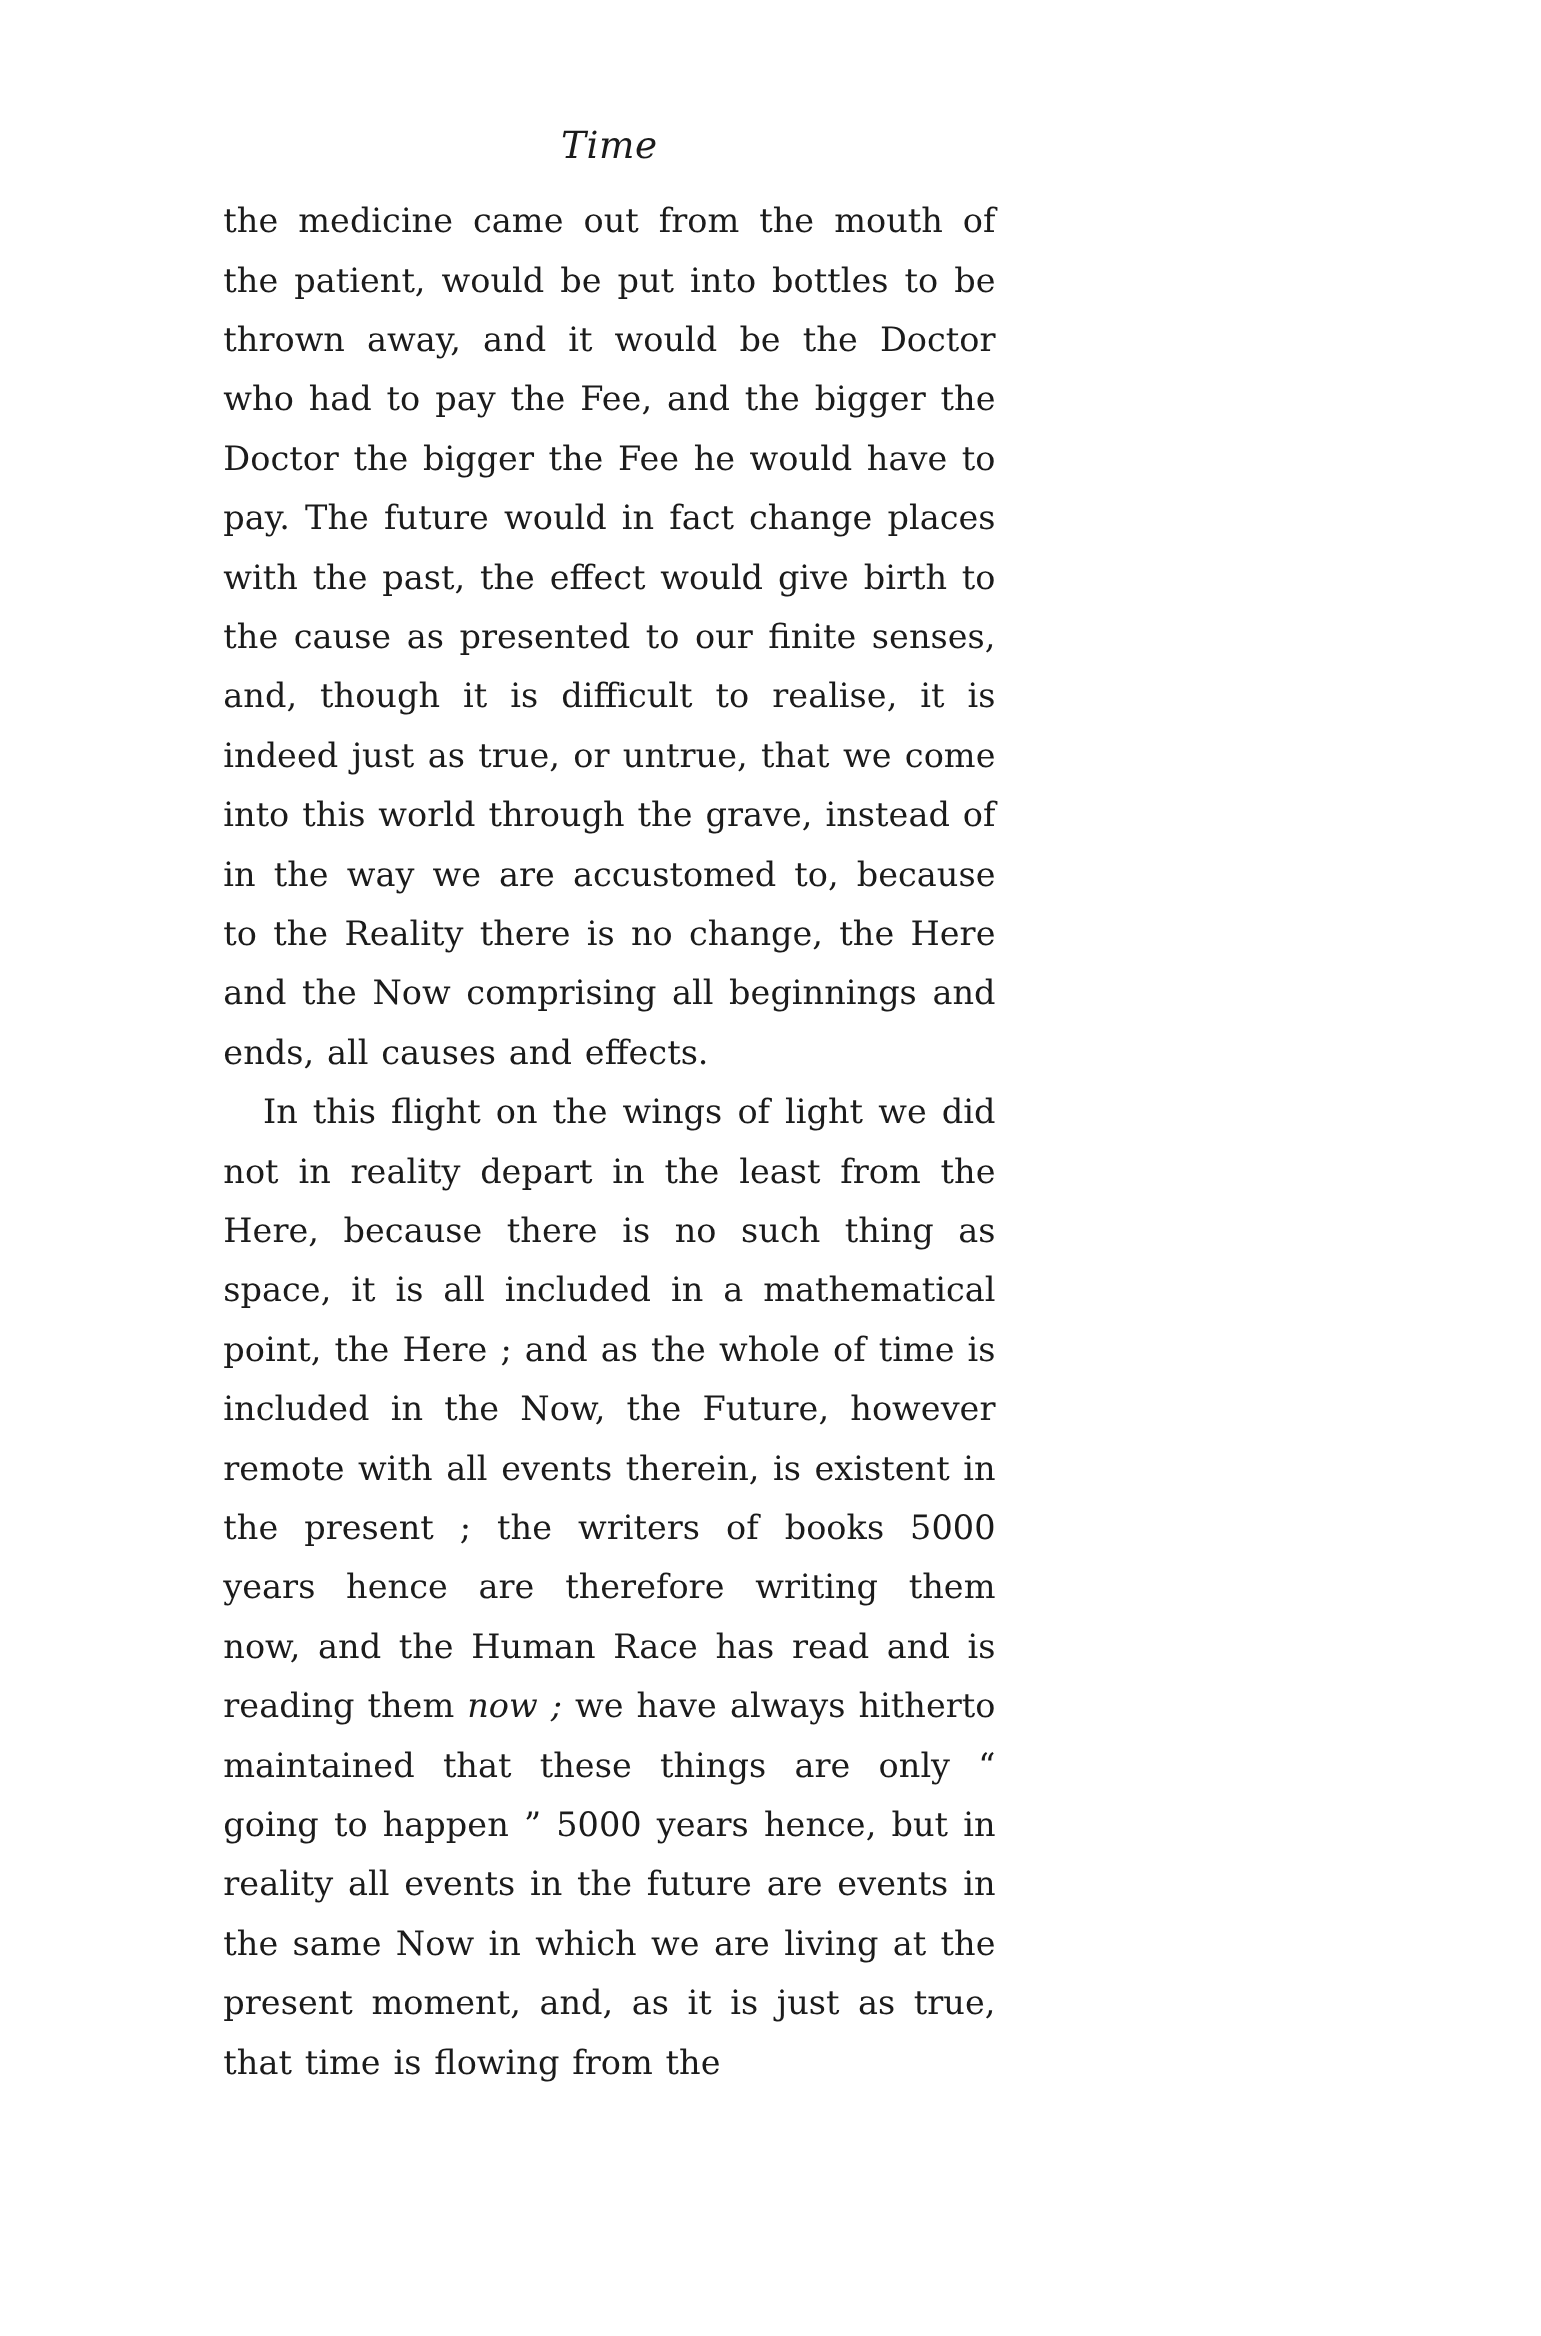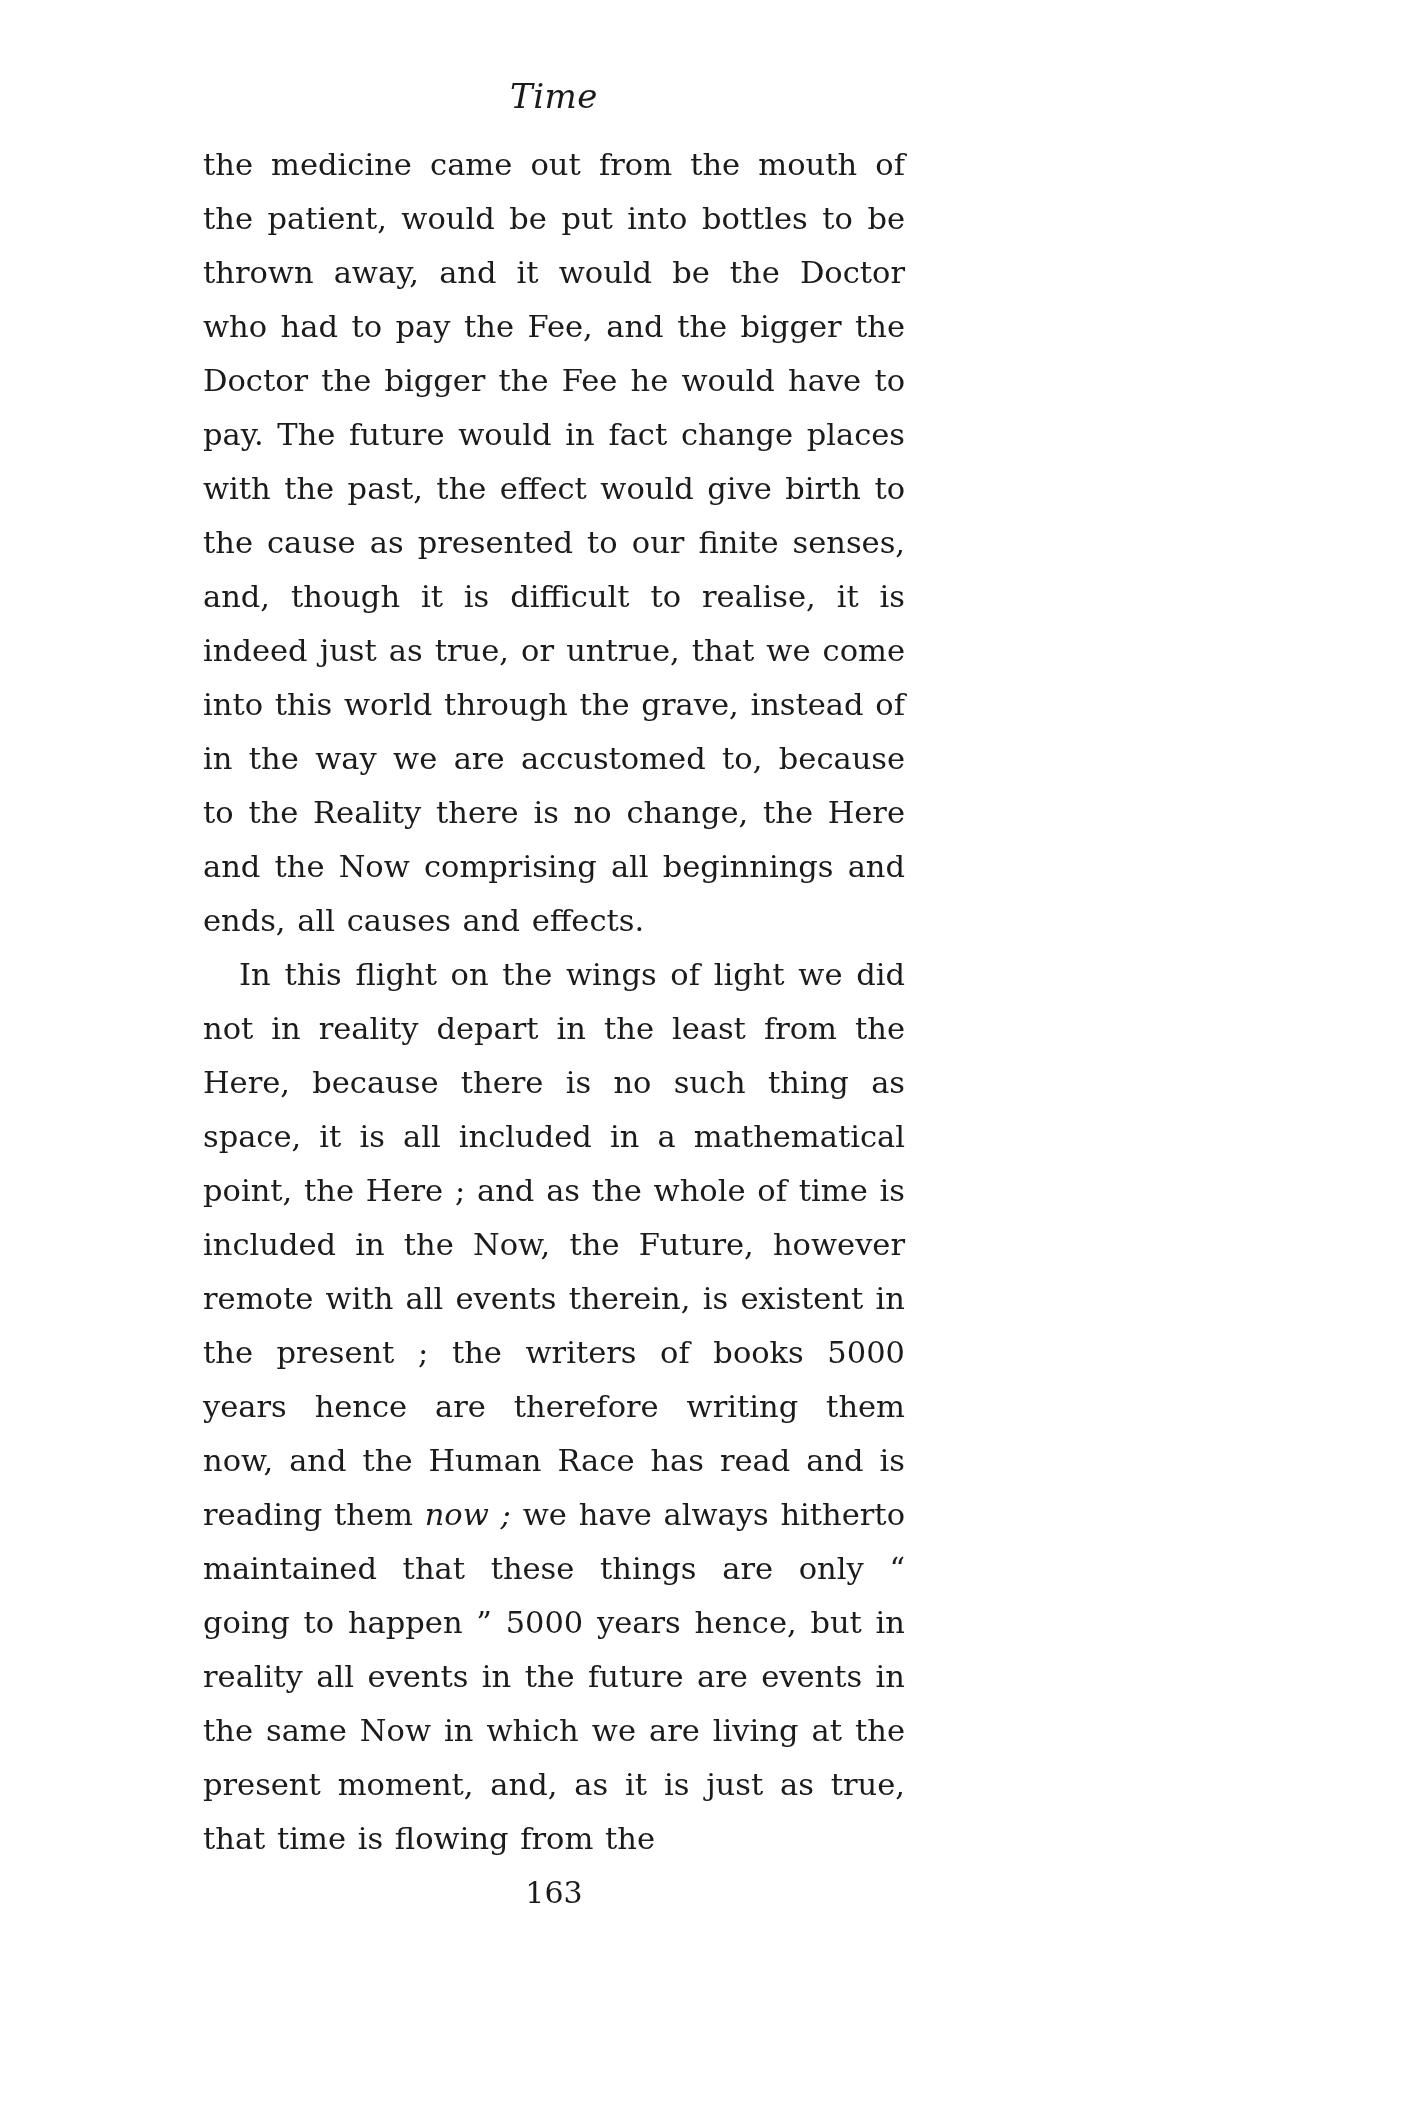--- a/index.html
+++ b/index.html
@@ -12,21 +12,21 @@
     height: 2124px;
     font-family: "DejaVu Serif", "Liberation Serif", serif;
     color: #1b1b1b;
     position: relative;
     overflow: hidden;
   }
   .page {
     box-sizing: border-box;
     width: 1244px;
     height: 2124px;
-    padding-top: 76px;
+    padding-top: 113px;
   }
   .text-col {
     width: 702px;
     margin-left: 203px;
   }
   .title {
     text-align: center;
     font-style: italic;
     font-size: 34px;
     line-height: 40px;
@@ -58,16 +58,15 @@
 <body>
 
 <div class="page">
   <div class="text-col">
     <div class="title">Time</div>
     <div class="body-text">
       <div>
           <p class="para"><span>the medicine came out from the mouth of the patient, would be put into bottles to be thrown away, and it would be the Doctor who had to pay the Fee, and the bigger the Doctor the bigger the Fee he would have to pay.  The future would in fact change places with the past, the effect would give birth to the cause as presented to our finite senses, and, though it is difficult to realise, it is indeed just as true, or untrue, that we come into this world through the grave, instead of in the way we are accustomed to, because to the Reality there is no change, the Here and the Now comprising all beginnings and ends, all causes and effects.</span></p>
           <p class="para indent"><span>In this flight on the wings of light we did not in reality depart in the least from the Here, because there is no such thing as space, it is all included in a mathematical point, the Here ; and as the whole of time is included in the Now, the Future, however remote with all events therein, is existent in the present ; the writers of books 5000 years hence are therefore writing them now, and the Human Race has read and is reading them </span><em>now ;</em><span> we have always hitherto maintained that these things are only “ going to happen ” 5000 years hence, but in reality all events in the future are events in the same Now in which we are living at the present moment, and, as it is just as true, that time is flowing from the</span></p>
         </div>
-      <div class="page-number">163</div>
     </div>
   </div>
 </div>
 
 </body></html>

